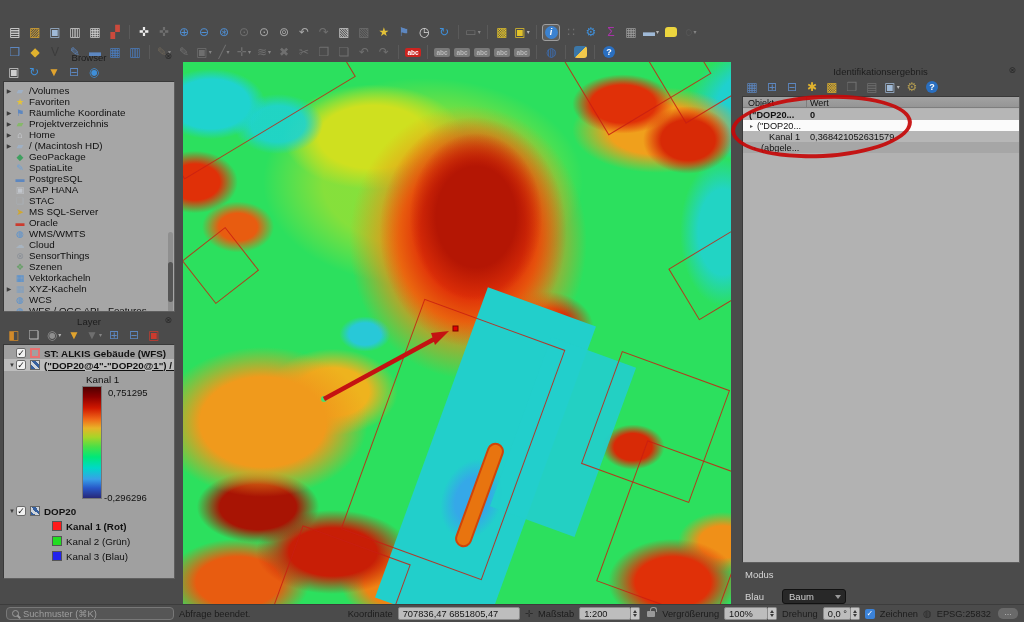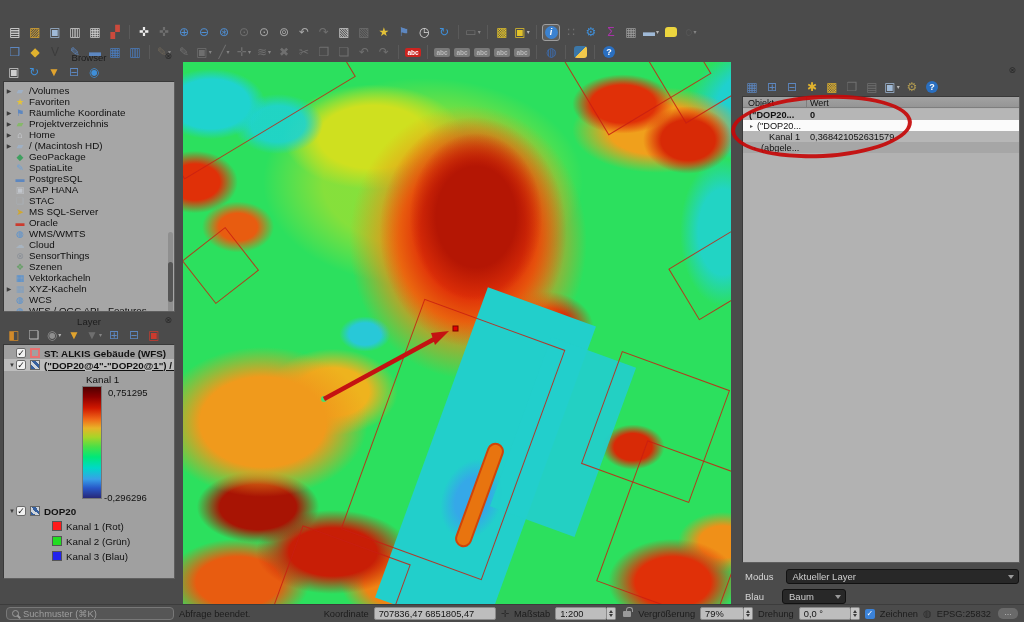--- a/index.html
+++ b/index.html
@@ -573,21 +573,21 @@
       <div class="ramp-lbl" style="left:100px;top:147px;">-0,296296</div>
       <div class="lyr-row" style="top:160px;">
         <span class="tree-arrow">▼</span>
         <span class="cb">✓</span>
         <span class="swatch" style="background:linear-gradient(45deg,#355f9e 25%,#cfd4da 25%,#cfd4da 50%,#355f9e 50%,#355f9e 75%,#cfd4da 75%);border:1px solid #666;"></span>
         <span class="lyr-label">DOP20</span>
       </div>
       <div id="dop-bands">
           <div class="lyr-row" style="top: 175px; padding-left: 48px;">
             <span class="swatch" style="background: rgb(255, 26, 26);"></span>
-            <span style="font-weight: normal;">Kanal 1 (Rot)</span>
+            <span style="font-weight: bold;">Kanal 1 (Rot)</span>
           </div>
           <div class="lyr-row" style="top: 190px; padding-left: 48px;">
             <span class="swatch" style="background: rgb(34, 221, 34);"></span>
             <span style="font-weight: normal;">Kanal 2 (Grün)</span>
           </div>
           <div class="lyr-row" style="top: 205px; padding-left: 48px;">
             <span class="swatch" style="background: rgb(34, 34, 238);"></span>
             <span style="font-weight: normal;">Kanal 3 (Blau)</span>
           </div>
         </div>
@@ -610,20 +610,21 @@
     <div class="outline" style="left:495px;top:182px;width:80px;height:60px;transform:rotate(-31deg);"></div>
     <svg id="mapsvg" width="548" height="542" viewBox="0 0 548 542">
       <circle cx="141" cy="337" r="3" fill="#4ae06a"></circle>
       <line x1="141" y1="337" x2="255" y2="275" stroke="#c41212" stroke-width="4.5"></line>
       <polygon points="266,269 252,283 248,271" fill="#c41212"></polygon>
       <rect x="270" y="264" width="5" height="5" fill="#e00000" stroke="#7a0000" stroke-width="1"></rect>
     </svg>
   </div>
 
   <div id="dock-right">
+    <div class="panel-title" id="idt-title">Identifikationsergebnis</div>
     <span class="panel-close" id="idt-close">⊗</span>
     <div class="ptool" id="identify-toolbar">
         <span class="tb-icon">
           <span class="gly" style="color: rgb(93, 135, 192);">▦</span>
         </span>
         <span class="tb-icon">
           <span class="gly" style="color: rgb(93, 135, 192);">⊞</span>
         </span>
         <span class="tb-icon">
           <span class="gly" style="color: rgb(93, 135, 192);">⊟</span>
@@ -673,24 +674,20 @@
           </div>
           <div class="idt-row" style="top: 45px; background: rgb(166, 166, 166);">
             <span class="blt" style="left: 11px;">▸</span>
             <span class="obj" style="left: 18px;">(abgele...</span>
             <span class="wrt"></span>
           </div>
         </div>
     </div>
     <div class="drow" style="left:8px;top:507px;">
       <span>Modus</span>
-      <div class="dselect" style="margin-left:12px;width:233px;">
-        <span>Aktueller Layer</span>
-        <span class="car"></span>
-      </div>
     </div>
     <div class="drow" style="left:8px;top:527px;">
       <span>Blau</span>
       <div class="dselect" style="margin-left:18px;width:64px;">
         <span>Baum</span>
         <span class="car"></span>
       </div>
     </div>
   </div>
 
@@ -710,29 +707,29 @@
     <span class="boxgrp">
       <span class="sb-box" style="width:52px;">1:200</span>
       <span class="spin">
           <i class="up"></i>
           <i class="dn"></i>
         </span>
     </span>
     <span class="lock"></span>
     <span>Vergrößerung</span>
     <span class="boxgrp">
-      <span class="sb-box" style="width:44px;">79%</span>
+      <span class="sb-box" style="width:44px;">100%</span>
       <span class="spin">
           <i class="up"></i>
           <i class="dn"></i>
         </span>
     </span>
     <span>Drehung</span>
     <span class="boxgrp">
-      <span class="sb-box" style="width:52px;">0,0 °</span>
+      <span class="sb-box" style="width:28px;">0,0 °</span>
       <span class="spin">
           <i class="up"></i>
           <i class="dn"></i>
         </span>
     </span>
     <span class="sb-cb">✓</span>
     <span>Zeichnen</span>
     <span class="sb-glyph">◍</span>
     <span>EPSG:25832</span>
     <span id="msg-chip">…</span>

